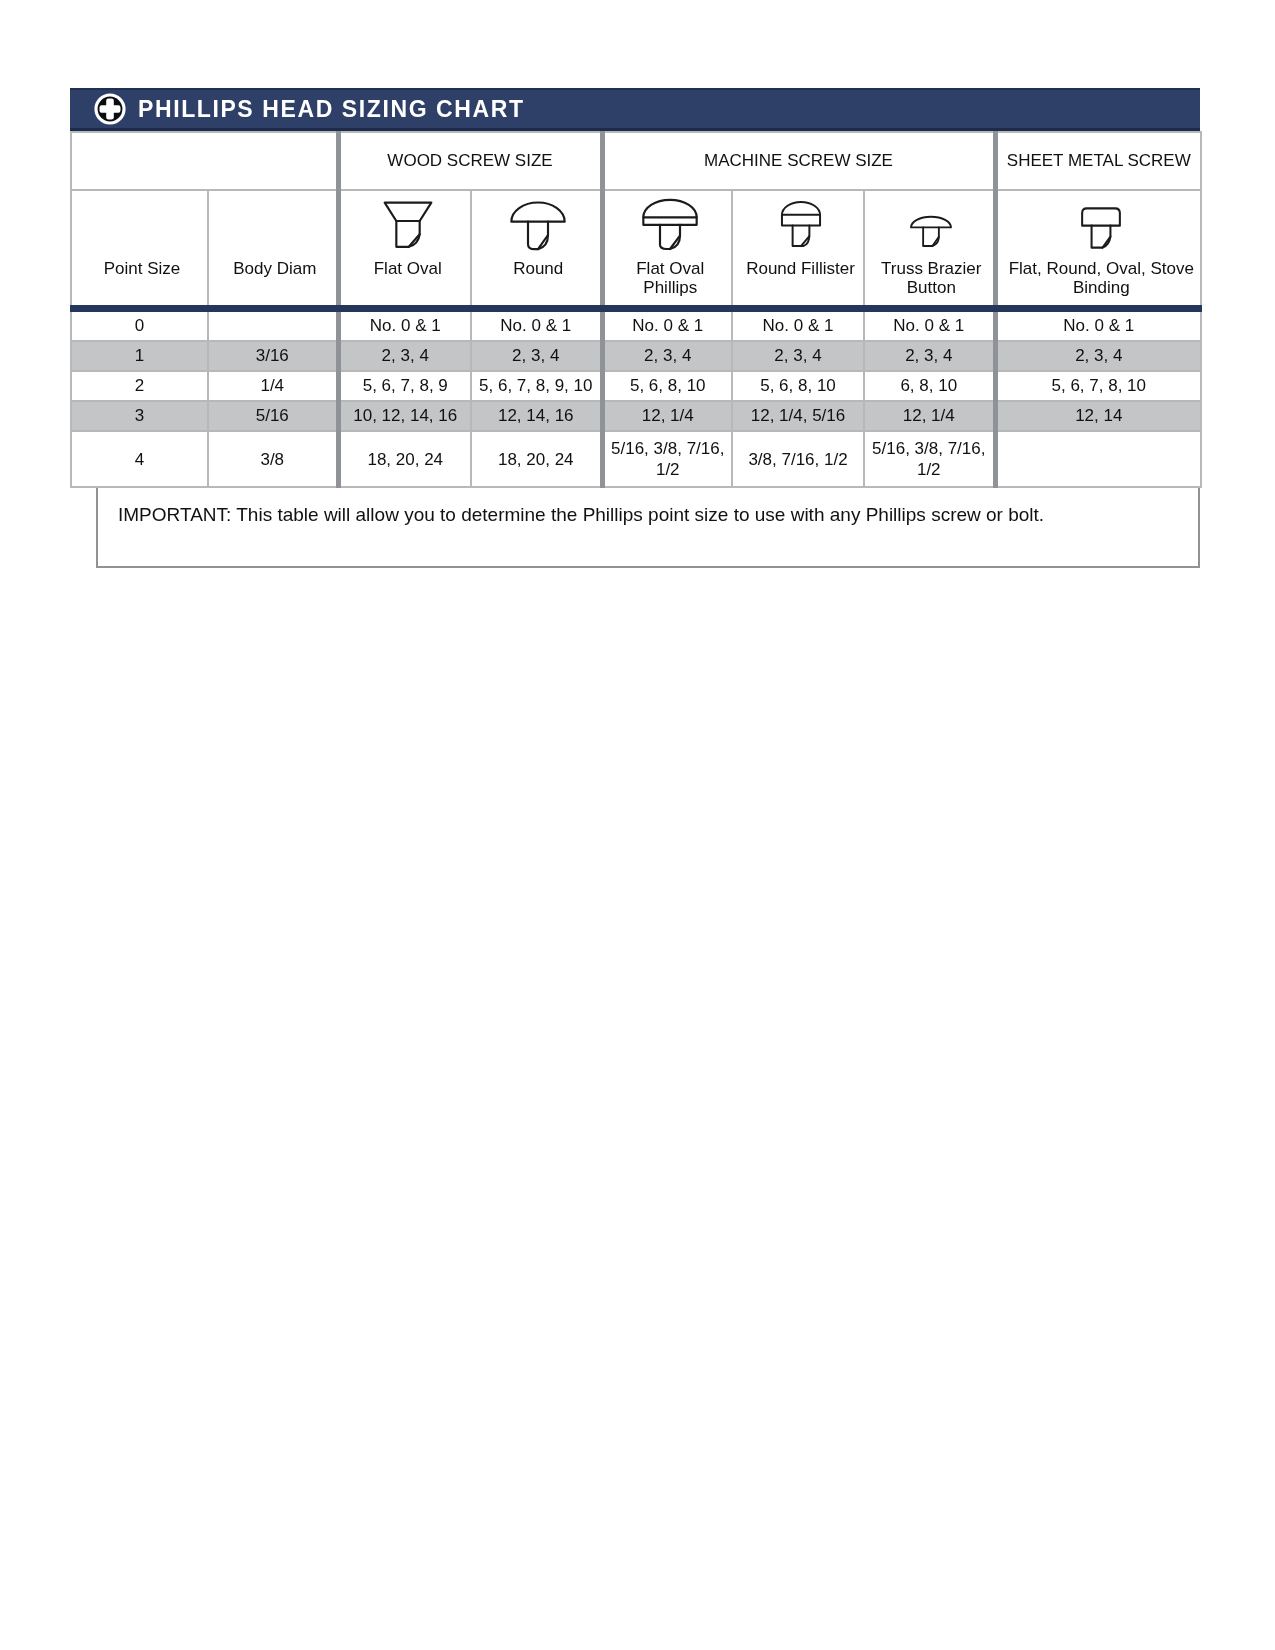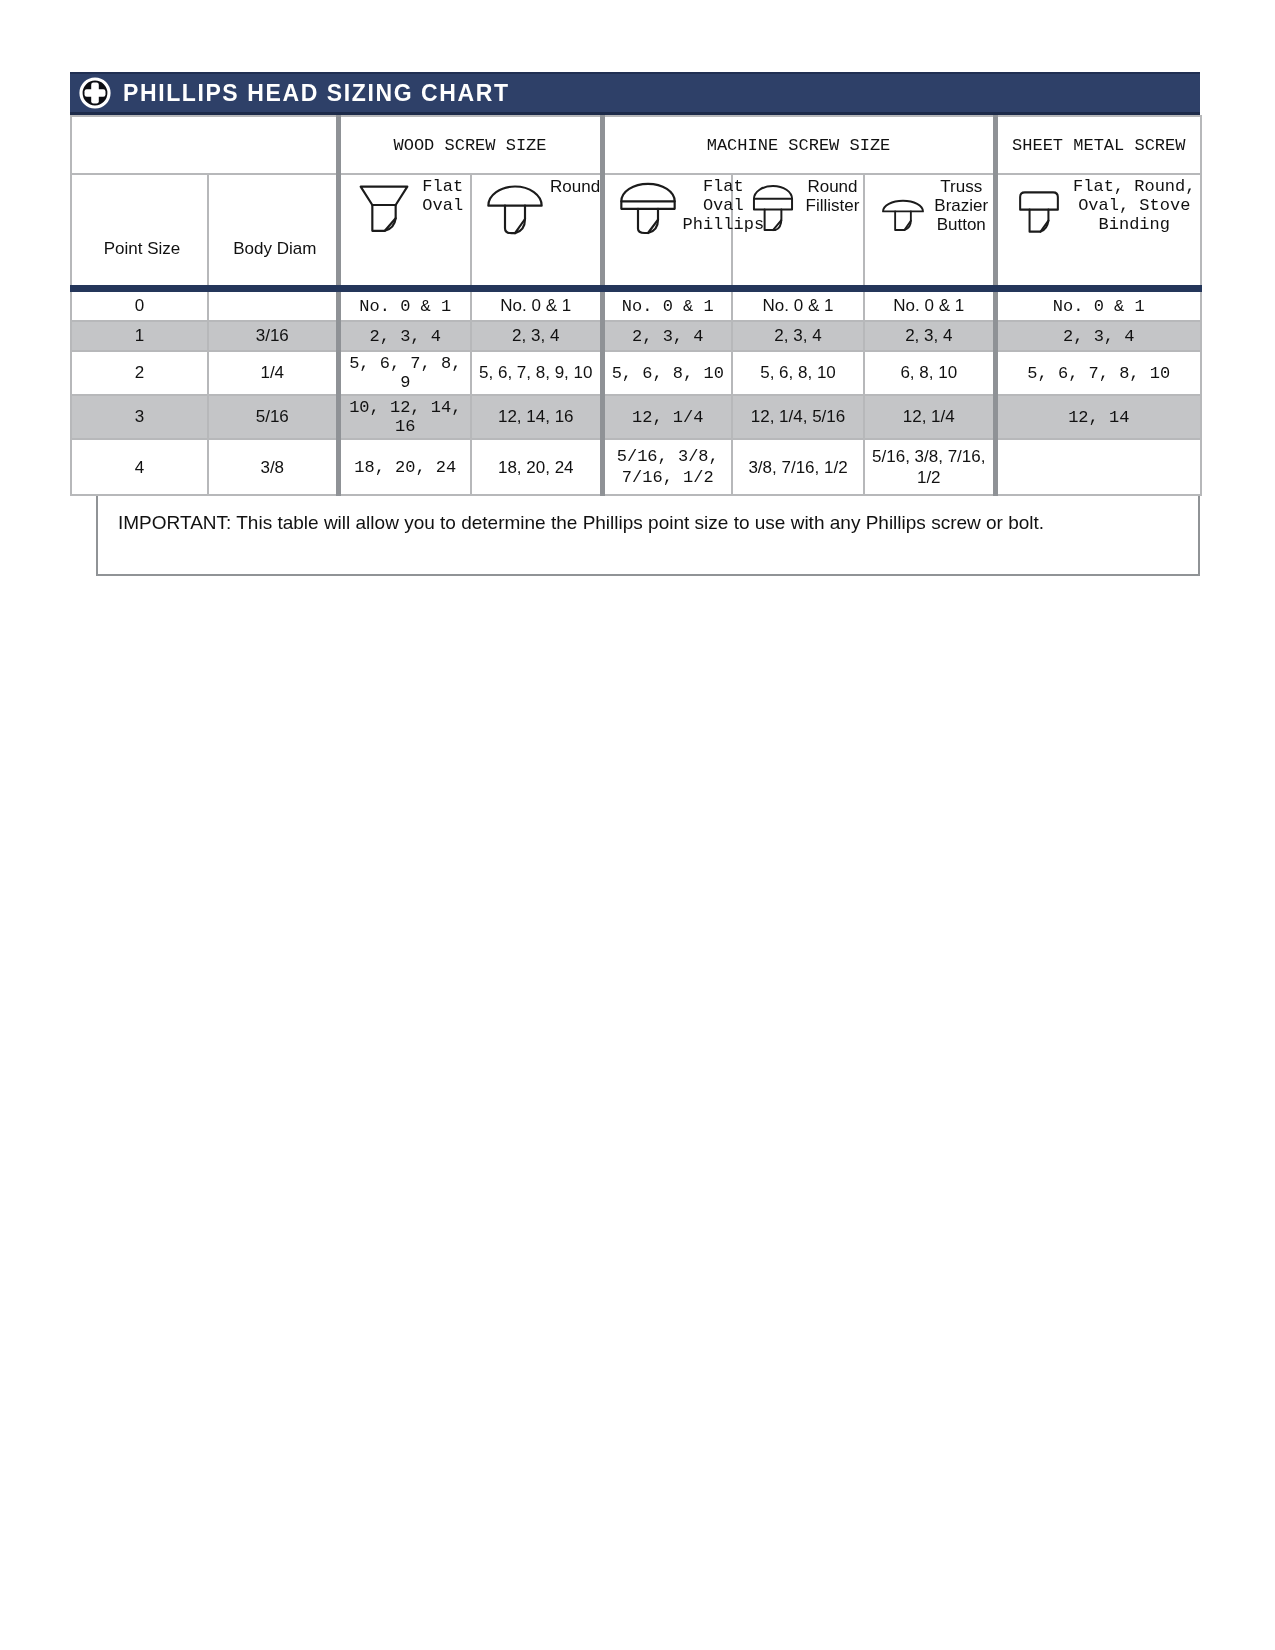--- a/index.html
+++ b/index.html
@@ -10,47 +10,48 @@
   }
   .sheet{position:absolute;left:70px;top:72px;width:1130px;}
 
   
   .titlebar{
     height:38px;
     background:#2e4068;
     border-top:2px solid #202f52;
     border-bottom:3px solid #1d2b4a;
     display:flex;align-items:center;
-    padding-left:9px;
+    padding-left:24px;
+    margin-top:16px;
   }
   .plogo{width:32px;height:32px;flex:0 0 auto;display:block;}
   .titlebar .ttl{
     color:#ffffff;font-size:23px;font-weight:600;
     letter-spacing:1.6px;margin-left:12px;white-space:nowrap;
   }
 
   
   table.chart{
     width:100%;border-collapse:collapse;table-layout:fixed;
     border:2px solid #909396;
     font-size:17px;
   }
   table.chart td,table.chart th{
     border:2px solid #b7b8ba;
     text-align:center;vertical-align:middle;
     padding:2px 3px;
     font-weight:normal;
   }
   
-  .sepL{border-left:5px solid #8f9296 !important;font-family:Liberation Mono, monospace;}
+  .sepL{border-left:5px solid #8f9296 !important;}
   
   tr.grouprow th{height:52px;font-size:17px;}
   
   tr.iconrow th{height:102px;vertical-align:bottom;padding-bottom:6px;padding-left:8px;}
-  .hcell{display:flex;flex-direction:row;justify-content:space-between;height:100%;}
+  .hcell{display:flex;flex-direction:column;justify-content:space-between;height:100%;}
   .icon-area{height:62px;display:flex;align-items:flex-end;justify-content:center;margin-bottom:4px;}
   .label-area{min-height:40px;line-height:19px;display:block;}
   .label-one{min-height:40px;line-height:19px;display:block;}
   
   tr.r0 td{border-top:7px solid #24365a;}
   tr.data td{height:24px;}
   tr.gray td{background:#c4c5c7;}
   tr.r4 td{height:50px;line-height:21px;}
   td.pt{font-weight:bold;}
 

